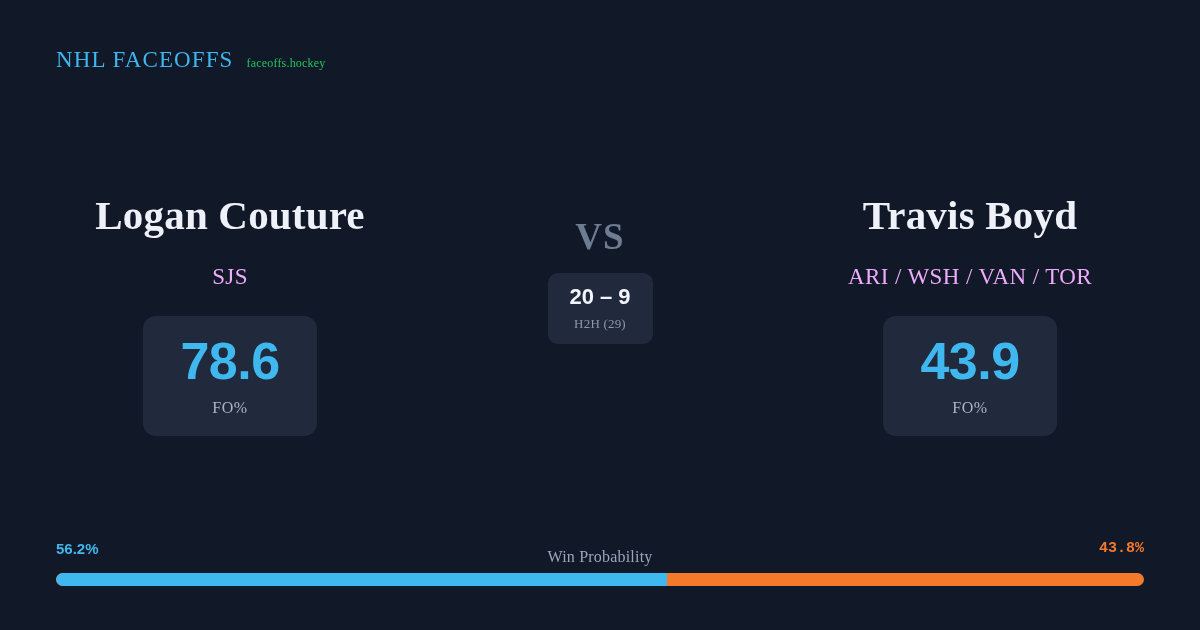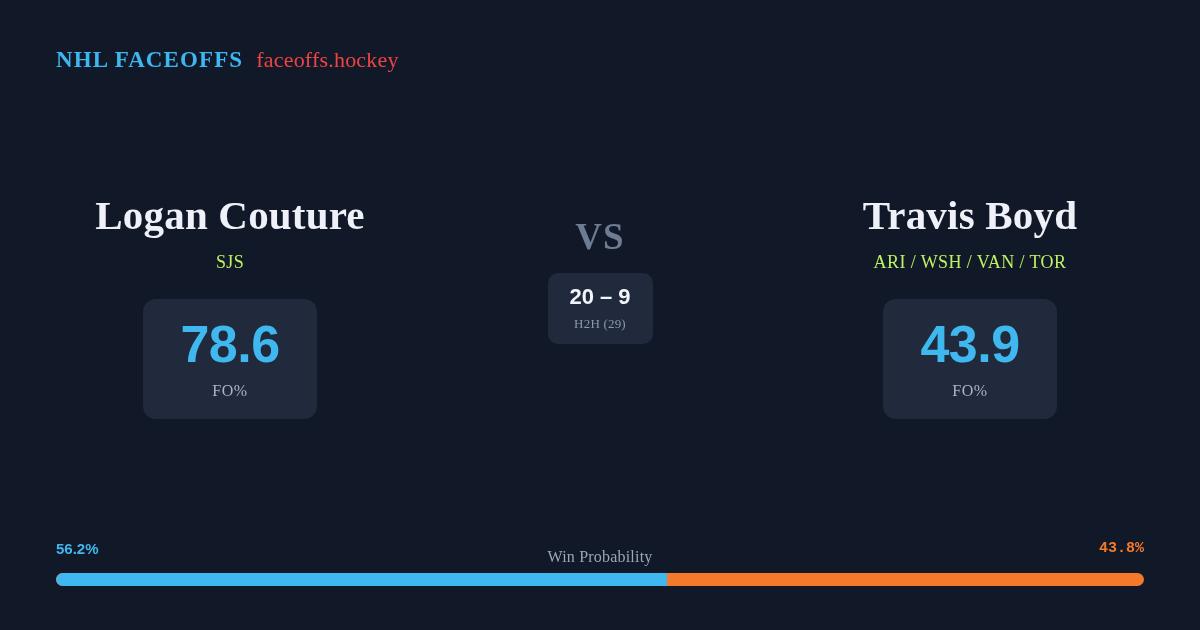--- a/index.html
+++ b/index.html
@@ -8,43 +8,43 @@
     background:#111827;
     font-family:"Liberation Sans", sans-serif;
     overflow:hidden;
   }
   .page { position:relative; width:1200px; height:630px; background:#111827; }
 
   
   .header { position:absolute; left:56px; top:47px; display:flex; align-items:baseline; gap:13px; }
   .brand {
     font-family:"Liberation Serif", serif;
-    font-size:23px; font-weight:bold; letter-spacing:1.1px;
+    font-size:23px; font-weight:normal; letter-spacing:1.1px;
     color:#3eb6ef;
   }
   .domain {
     font-family:"Liberation Serif", serif;
-    font-size:22px; color:#ef4444; letter-spacing:0.2px;
+    font-size:12px; color:#22c55e; letter-spacing:0.2px;
   }
 
   
   .matchup {
     position:absolute; left:0; top:195px; width:1200px; height:240px;
     display:flex; align-items:flex-start; justify-content:center;
   }
   .side { width:460px; display:flex; flex-direction:column; align-items:center; }
 
   .player-name {
     font-family:"Liberation Serif", serif;
     font-weight:bold; font-size:41px; color:#eef2f8;
     line-height:1.0; white-space:nowrap; letter-spacing:0.2px;
   }
   .player-teams {
     font-family:"Liberation Serif", serif;
-    font-size:18px; color:#bef264; margin-top:16px; letter-spacing:0.4px; white-space:nowrap;
+    font-size:23px; color:#f0abfc; margin-top:28px; letter-spacing:0.4px; white-space:nowrap;
   }
   .stat-card {
     margin-top:26px; width:174px; height:120px;
     background:#212a3d; border-radius:13px;
     display:flex; flex-direction:column; align-items:center; justify-content:center;
   }
   .stat-value {
     font-family:"Liberation Sans", sans-serif;
     font-weight:bold; font-size:52px; color:#3fb8f0; line-height:1; letter-spacing:-0.5px;
   }

